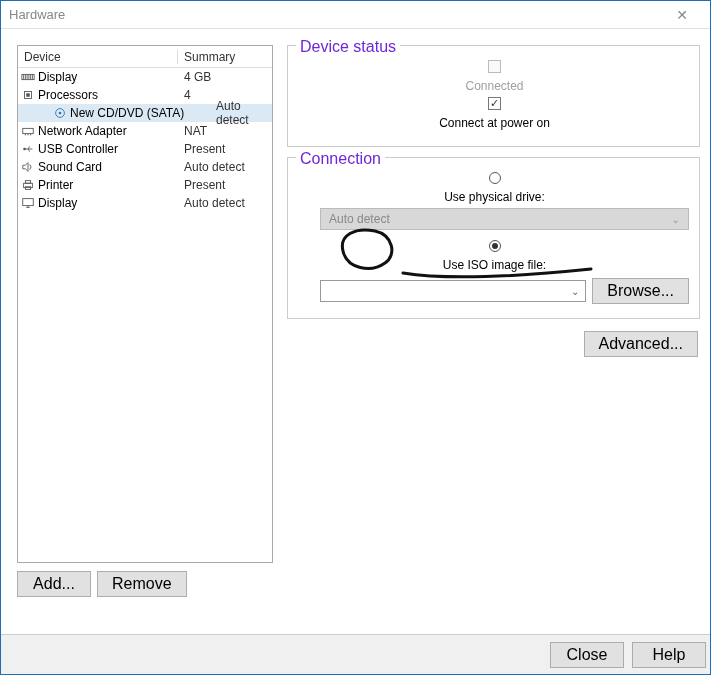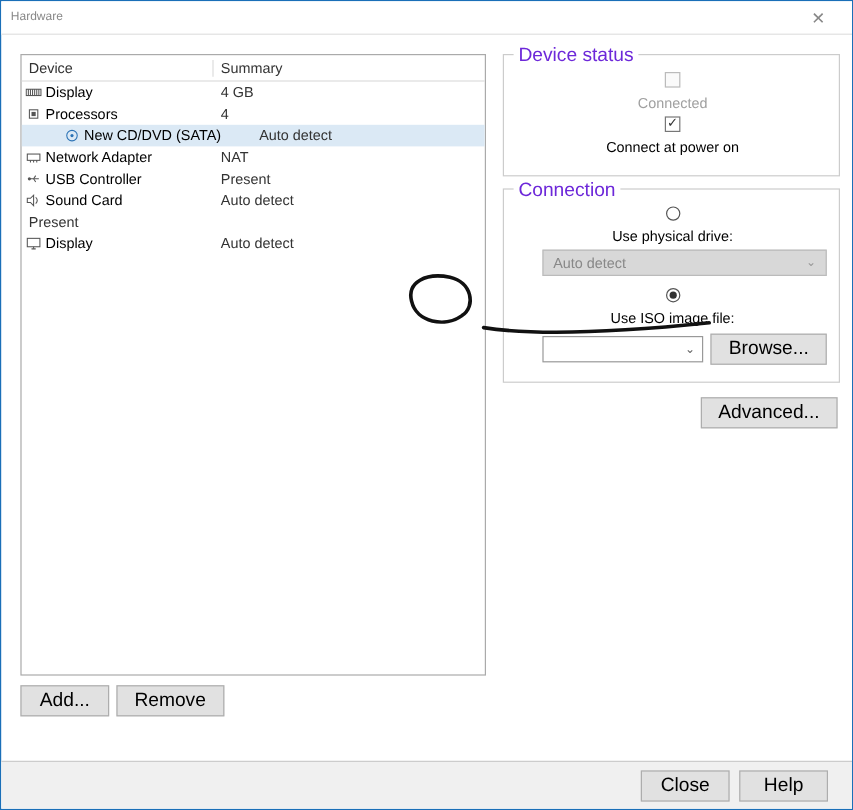--- a/index.html
+++ b/index.html
@@ -1,21 +1,21 @@
 <!DOCTYPE html>
 <html><head>
 <meta charset="utf-8">
 <style>
 * { box-sizing: border-box; margin: 0; padding: 0; font-family: "Segoe UI", Tahoma, sans-serif; font-size: 12px; }
 body { background: #fff; width: 711px; height: 675px; border: 1px solid #1a6fb8; position: relative; }
 .titlebar { height: 28px; display: flex; align-items: center; padding: 0 8px; color: #888; background: #fff; border-bottom: 1px solid #e0e0e0; }
-.titlebar .title { flex: 1; font-size: 10px; }
+.titlebar .title { flex: 1; font-size: 13px; }
 .titlebar .close-x { width: 40px; text-align: center; color: #888; font-size: 14px; cursor: pointer; }
 .main { display: flex; padding: 16px 10px 0 16px; height: 576px; }
-.left-panel { width: 388px; border: 1px solid #aaa; background: #fff; display: flex; flex-direction: column; }
+.left-panel { width: 256px; border: 1px solid #aaa; background: #fff; display: flex; flex-direction: column; }
 .list-header { display: flex; height: 22px; align-items: center; border-bottom: 1px solid #ddd; }
 .list-header div { padding-left: 6px; color: #333; }
 .col-device { width: 160px; border-right: 1px solid #ddd; }
 .col-summary { flex: 1; }
 .list-body { flex: 1; overflow: hidden; }
 .row { display: flex; height: 18px; align-items: center; }
 .row.selected { background: #dbe9f5; padding-left: 32px; }
 .row .cell-device { width: 160px; padding-left: 2px; display: flex; align-items: center; gap: 2px; }
 .row .cell-summary { flex: 1; padding-left: 6px; color: #333; }
 .dev-icon { width: 16px; height: 14px; display: inline-flex; align-items: center; justify-content: center; }
@@ -31,21 +31,21 @@
 .chk.checked::after { content: "✓"; font-size: 11px; color: #333; }
 .radio { width: 12px; height: 12px; border: 1px solid #555; border-radius: 50%; display: inline-flex; align-items: center; justify-content: center; background: #fff; }
 .radio.selected::after { content: ""; width: 6px; height: 6px; border-radius: 50%; background: #333; }
 .disabled-text { color: #a0a0a0; }
 .dropdown-disabled { border: 1px solid #bbb; background: #d8d8d8; color: #888; height: 22px; display: flex; align-items: center; padding: 0 8px; margin: 4px 0 10px 20px; position: relative; }
 .dropdown-disabled .caret { position: absolute; right: 8px; color: #999; font-size: 10px; }
 .iso-row { display: flex; align-items: center; gap: 6px; margin: 6px 0 0 20px; }
 .iso-combo { flex: 1; border: 1px solid #999; height: 22px; display: flex; align-items: center; padding: 0 6px; position: relative; background: #fff; overflow: hidden; white-space: nowrap; }
 .iso-combo .caret { position: absolute; right: 6px; color: #666; font-size: 10px; }
 .adv-row { display: flex; justify-content: flex-end; margin-top: 12px; padding-right: 2px; }
-.footer { position: absolute; bottom: 0; left: 0; right: 0; background: #f0f0f0; border-top: 1px solid #ccc; height: 40px; display: flex; justify-content: flex-end; align-items: center; gap: 8px; padding-right: 20px; }
+.footer { position: absolute; bottom: 0; left: 0; right: 0; background: #f0f0f0; border-top: 1px solid #ccc; height: 40px; display: flex; justify-content: flex-end; align-items: center; gap: 8px; padding-right: 4px; }
 .annotation { position: absolute; left: 332px; top: 218px; pointer-events: none; }
 .annotation svg { width: 300px; height: 70px; }
 </style>
 </head>
 <body>
 
 <div class="titlebar">
   <div class="title">Hardware</div>
   <div class="close-x">✕</div>
 </div>
@@ -134,20 +134,30 @@
                 <svg viewBox="0 0 16 12">
                   <polygon points="2,4 5,4 8,1 8,11 5,8 2,8" fill="none" stroke="#555"></polygon>
                   <path d="M10 3 Q13 6 10 9" fill="none" stroke="#555"></path>
                 </svg>
               </span>
               <span>Sound Card</span>
             </div>
             <div class="cell-summary">Auto detect</div>
           </div>
           <div class="row">
+            <div class="cell-device">
+              <span class="dev-icon">
+                <svg viewBox="0 0 16 12">
+                  <rect x="3" y="4" width="10" height="5" fill="none" stroke="#555"></rect>
+                  <rect x="5" y="1" width="6" height="3" fill="none" stroke="#555"></rect>
+                  <rect x="5" y="8" width="6" height="3" fill="none" stroke="#555"></rect>
+                </svg>
+              </span>
+              <span>Printer</span>
+            </div>
             <div class="cell-summary">Present</div>
           </div>
           <div class="row">
             <div class="cell-device">
               <span class="dev-icon">
                 <svg viewBox="0 0 16 12">
                   <rect x="2" y="1" width="12" height="8" fill="none" stroke="#555"></rect>
                   <line x1="6" y1="11" x2="10" y2="11" stroke="#555"></line>
                   <line x1="8" y1="9" x2="8" y2="11" stroke="#555"></line>
                 </svg>

